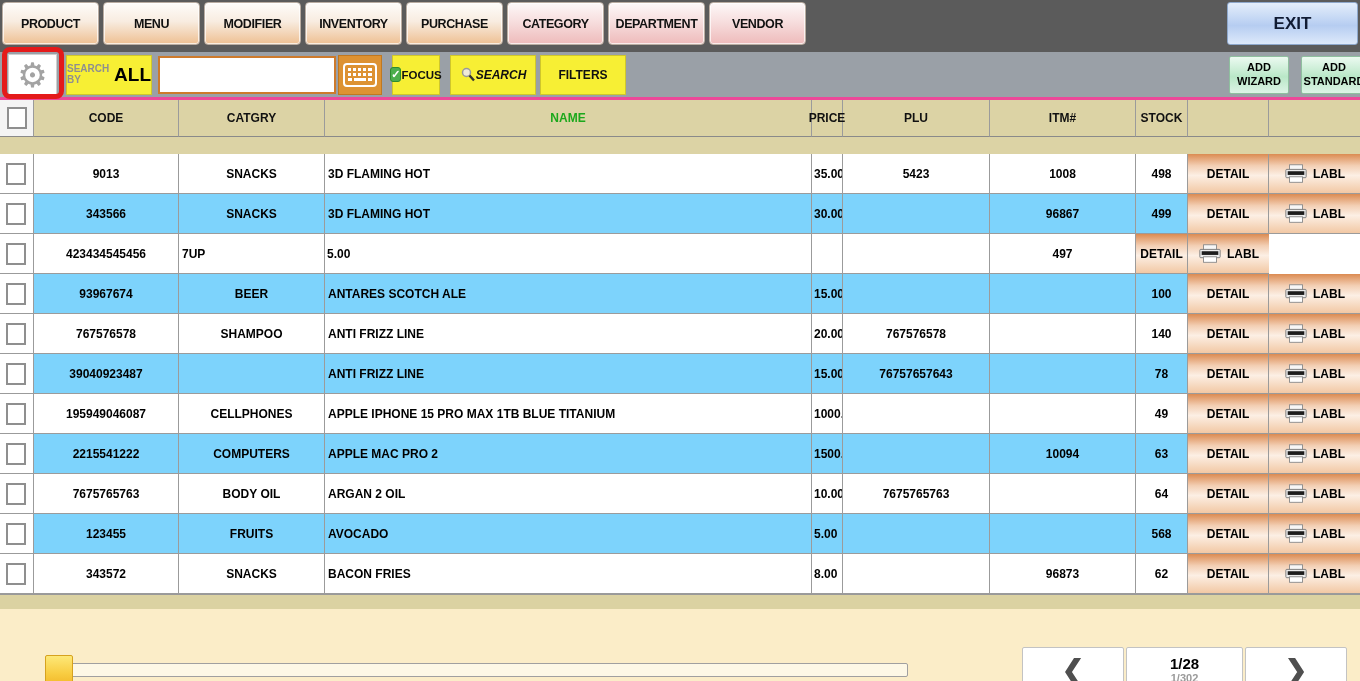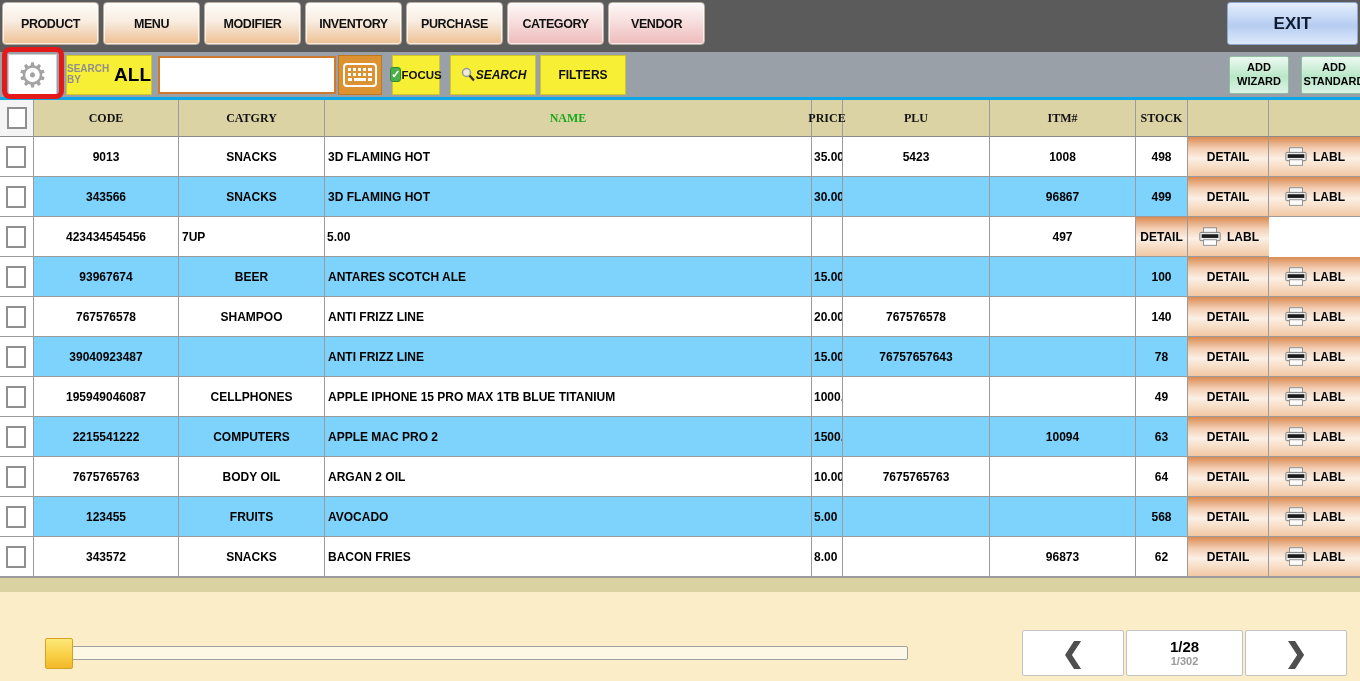--- a/index.html
+++ b/index.html
@@ -44,21 +44,21 @@
     width:60px; height:38px; margin-left:12px; border:1px solid #8fbf9f; border-radius:2px;
     background:linear-gradient(180deg,#ecfaf1 0%,#b9e7c7 55%,#ddf3e6 100%);
     font-size:11px; line-height:1.25; color:#000; text-align:center; cursor:pointer;
     display:flex; align-items:center; justify-content:center; overflow:hidden;
   }
   .gbtn.first { margin-left:auto; }
   .gbtn.clip { width:66px; margin-right:-7px; }
 
   
   .grid { display:grid; grid-template-columns:34px 145px 146px 487px 31px 147px 146px 52px 81px 91px; }
-  .thead { border-top:3px solid #0ea5e9; background:#dcd3a5; height:40px;font-family:Liberation Serif, serif; }
+  .thead { border-top:3px solid #ec4899; background:#dcd3a5; height:57px; }
   .thead .cell { display:flex; align-items:center; justify-content:center; font-size:12px; color:#111; border-right:1px solid #9b9b9b; border-bottom:1px solid #8a8a8a; height:37px; }
   .thead .cell:last-child { border-right:none; }
   .thead .name-h { color:#1ca81c; }
   .thead .cb-cell { background:#f4f4f4; }
 
   .trow { height:40px; background:#fff; }
   .trow.alt { background:#7dd3fc; }
   .trow .cell { display:flex; align-items:center; justify-content:center; font-size:12px; color:#000; border-right:1px solid #9b9b9b; border-bottom:1px solid #9b9b9b; height:40px; overflow:hidden; }
   .trow .cell:last-child { border-right:none; }
   .trow .cb-cell { background:#fff; justify-content:flex-start; padding-left:6px; }
@@ -85,20 +85,21 @@
 
 <div class="screen">
 
   <div class="topbar">
     <div class="tab">PRODUCT</div>
     <div class="tab">MENU</div>
     <div class="tab">MODIFIER</div>
     <div class="tab">INVENTORY</div>
     <div class="tab">PURCHASE</div>
     <div class="tab pink">CATEGORY</div>
+    <div class="tab pink">DEPARTMENT</div>
     <div class="tab pink">VENDOR</div>
     <div class="exit-btn">EXIT</div>
   </div>
 
   <div class="red-box"></div>
 
   <div class="toolbar">
     <div class="gear-btn">
       <span class="gear-glyph">⚙</span>
     </div>

